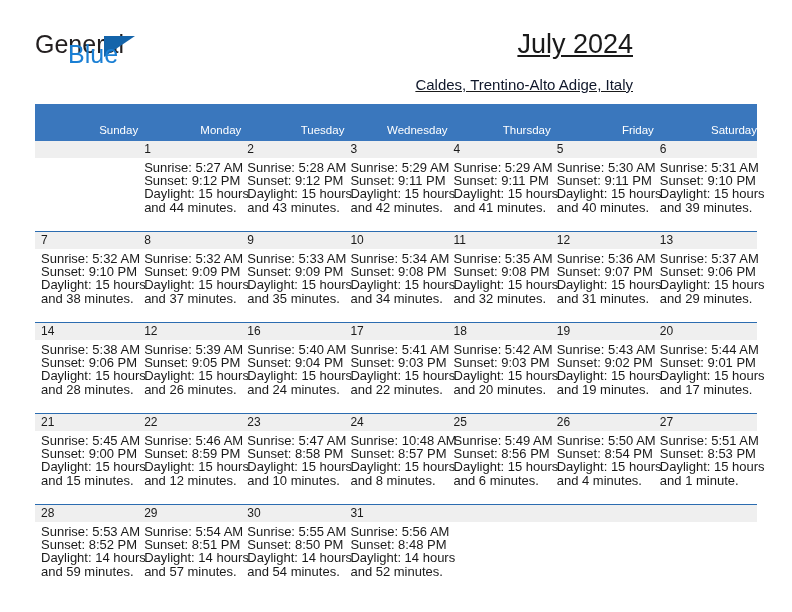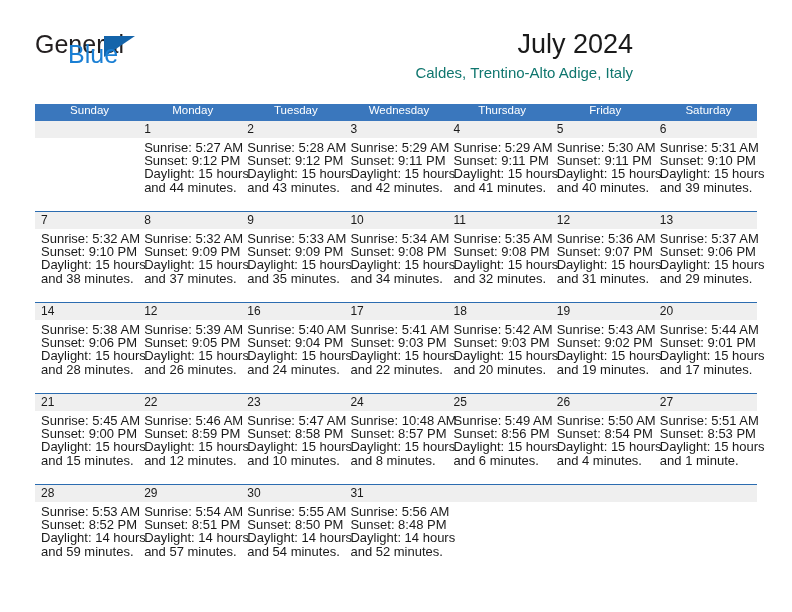--- a/index.html
+++ b/index.html
@@ -63,51 +63,52 @@
     font-size: 25px;
     color: #1a7fd4;
     line-height: 28px;
   }
 
   .title-block {
     position: absolute;
     right: 0;
     top: 0;
     text-align: right;
+    text-decoration: underline;
   }
   .cal-title {
     font-size: 27px;
     color: #1a1a1a;
     line-height: 32px;
     white-space: nowrap;
   }
   .cal-subtitle {
-    margin-top: 4px;
+    margin-top: 16px;
     font-size: 15px;
-    color: #0f766e;
+    color: #0f172a;
     line-height: 18px;
     white-space: nowrap;
   }
 
   
   .calendar {
     position: absolute;
     left: 35px;
     top: 104px;
     width: 722px;
     border-collapse: collapse;
     table-layout: fixed;
   }
   .calendar th {
     background: #3a77bd;
     color: #ffffff;
     font-weight: normal;
     font-size: 11.5px;
-    text-align: center;
-    padding: 0 0 4px 6px;
+    text-align: right;
+    padding: 20px 0 4px 6px;
     height: 13px;
     line-height: 13px;
   }
   .calendar td {
     vertical-align: top;
     padding: 0;
     height: 90px;
     border-top: 1.5px solid #2b6cb0;
     background: #ffffff;
   }

